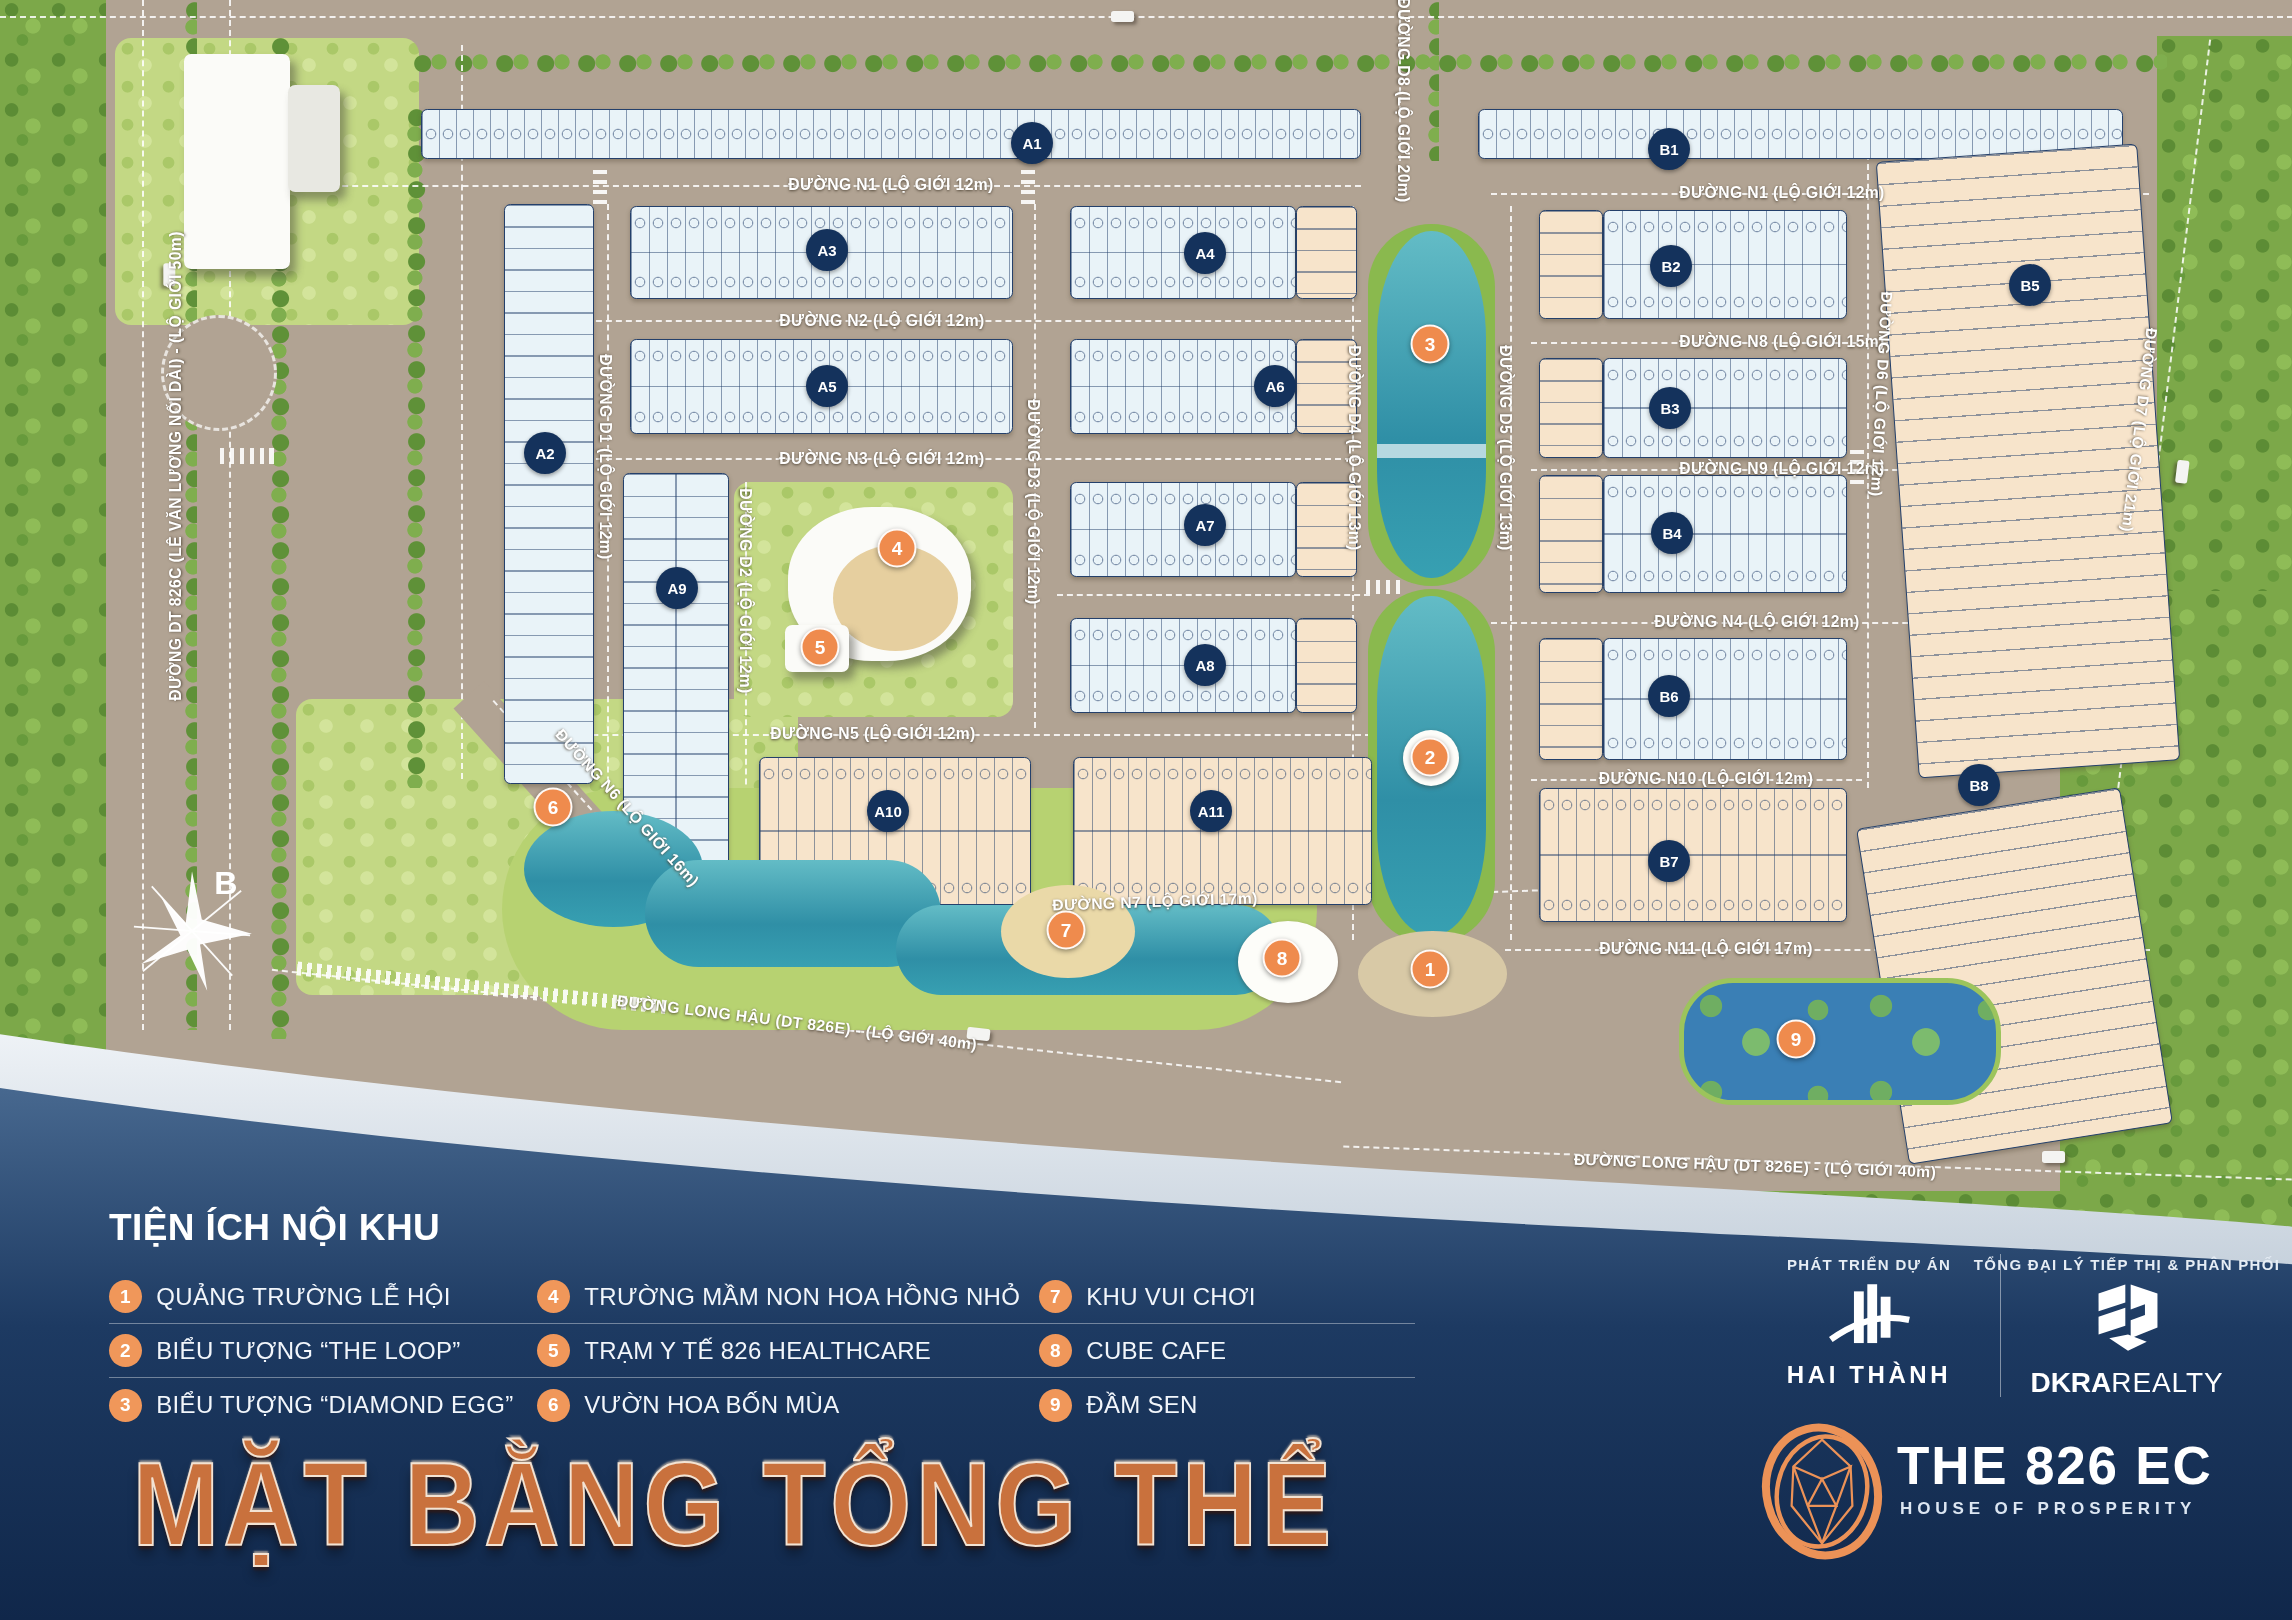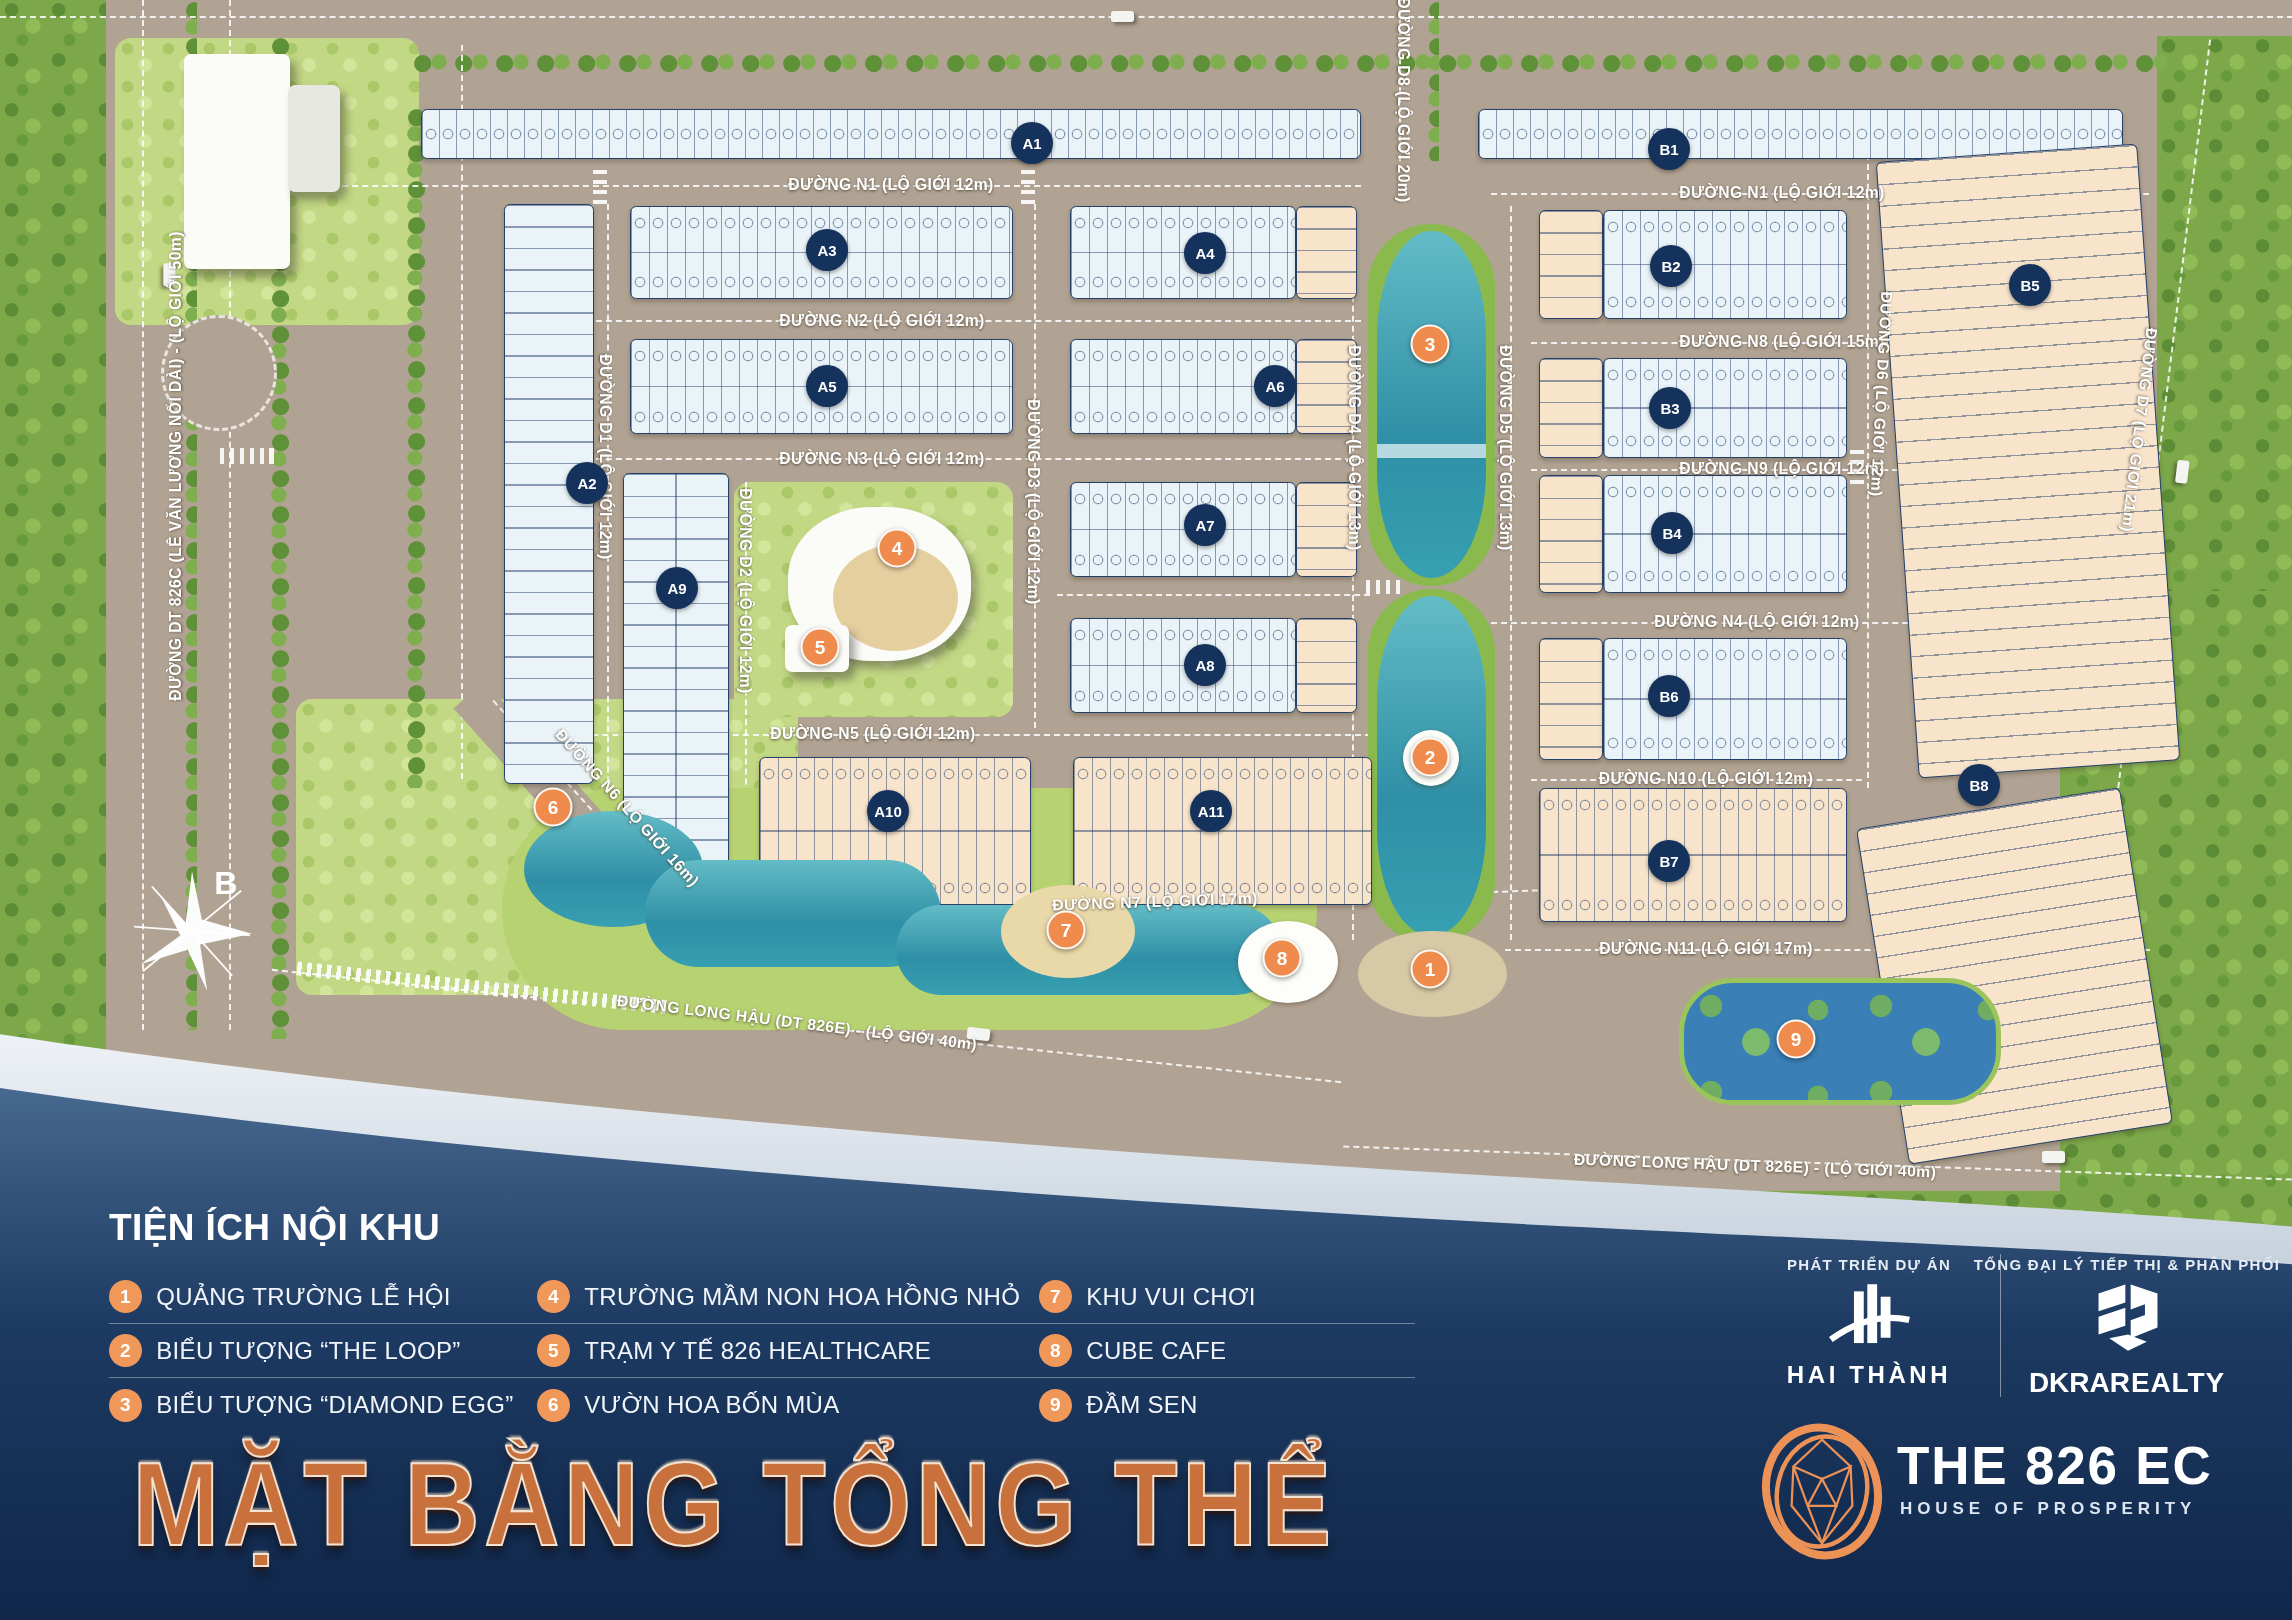--- a/index.html
+++ b/index.html
@@ -251,21 +251,21 @@
         <div class="street" style="left: 745px; top: 591px; transform: translate(-50%, -50%) rotate(90deg);">ĐƯỜNG D2 (LỘ GIỚI 12m)</div>
         <div class="street" style="left: 1033px; top: 502px; transform: translate(-50%, -50%) rotate(90deg);">ĐƯỜNG D3 (LỘ GIỚI 12m)</div>
         <div class="street" style="left: 1403px; top: 100px; transform: translate(-50%, -50%) rotate(90deg);">ĐƯỜNG D8 (LỘ GIỚI 20m)</div>
         <div class="street" style="left: 1354px; top: 448px; transform: translate(-50%, -50%) rotate(90deg);">ĐƯỜNG D4 (LỘ GIỚI 13m)</div>
         <div class="street" style="left: 1505px; top: 448px; transform: translate(-50%, -50%) rotate(90deg);">ĐƯỜNG D5 (LỘ GIỚI 13m)</div>
         <div class="street" style="left: 1881px; top: 394px; transform: translate(-50%, -50%) rotate(93deg);">ĐƯỜNG D6 (LỘ GIỚI 12m)</div>
         <div class="street" style="left: 2139px; top: 430px; transform: translate(-50%, -50%) rotate(97deg);">ĐƯỜNG D7 (LỘ GIỚI 21m)</div>
       </div>
     <div id="badges">
         <div class="badge" style="left: 1032px; top: 143px;">A1</div>
-        <div class="badge" style="left: 545px; top: 483px; margin-left: 42px;">A2</div>
+        <div class="badge" style="left: 545px; top: 453px;">A2</div>
         <div class="badge" style="left: 827px; top: 250px;">A3</div>
         <div class="badge" style="left: 1205px; top: 253px;">A4</div>
         <div class="badge" style="left: 827px; top: 386px;">A5</div>
         <div class="badge" style="left: 1275px; top: 386px; text-align: right;">A6</div>
         <div class="badge" style="left: 1205px; top: 525px;">A7</div>
         <div class="badge" style="left: 1205px; top: 665px;">A8</div>
         <div class="badge" style="left: 677px; top: 588px;">A9</div>
         <div class="badge" style="left: 888px; top: 811px;">A10</div>
         <div class="badge" style="left: 1211px; top: 811px;">A11</div>
         <div class="badge" style="left: 1669px; top: 149px;">B1</div>
@@ -358,21 +358,21 @@
   </svg>
   <div class="panel-el logo-name" style="left:1869px;top:1361px;font-size:24px;font-weight:800;letter-spacing:3.6px;">HAI THÀNH</div>
 
   <svg class="panel-el" style="left:2093px;top:1281px;" width="70" height="75" viewBox="0 0 78 84">
     <path d="M6 14 L36 4 V24 L6 34 Z" fill="#fff"></path>
     <path d="M42 4 L72 14 V52 L42 64 V44 L58 38 V26 L42 32 Z" fill="#fff"></path>
     <path d="M6 40 L36 30 V50 L6 60 Z" fill="#fff"></path>
     <path d="M18 64 L39 78 L60 68 L39 60 Z" fill="#fff"></path>
   </svg>
   <div class="panel-el logo-name" style="left:2127px;top:1367px;font-size:28px;">
-    <span style="font-weight:800;">DKRA</span><span style="font-weight:700;letter-spacing:0.9px;text-align:right;">REALTY</span>
+    <span style="font-weight:800;">DKRA</span><span style="font-weight:400;letter-spacing:0.9px;text-align:right;">REALTY</span>
   </div>
 
   <div class="panel-el big-title">MẶT BẰNG TỔNG THỂ</div>
 
   <svg class="panel-el" style="left:1752px;top:1420px;" width="140" height="143" viewBox="0 0 156 160">
     <ellipse cx="78" cy="80" rx="62" ry="72" fill="none" stroke="#ec9257" stroke-width="9" transform="rotate(-14 78 80)"></ellipse>
     <ellipse cx="78" cy="80" rx="50" ry="62" fill="none" stroke="#ec9257" stroke-width="5" transform="rotate(12 78 80)"></ellipse>
     <g stroke="#ec9257" stroke-width="2.5" fill="none">
       <polygon points="78,22 110,52 112,96 78,138 44,96 46,52"></polygon>
       <polyline points="46,52 78,66 110,52 94,96 78,138 62,96 46,52"></polyline>

